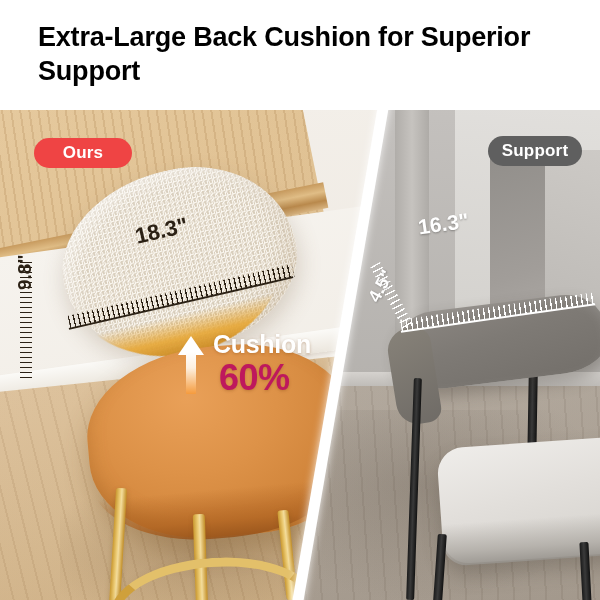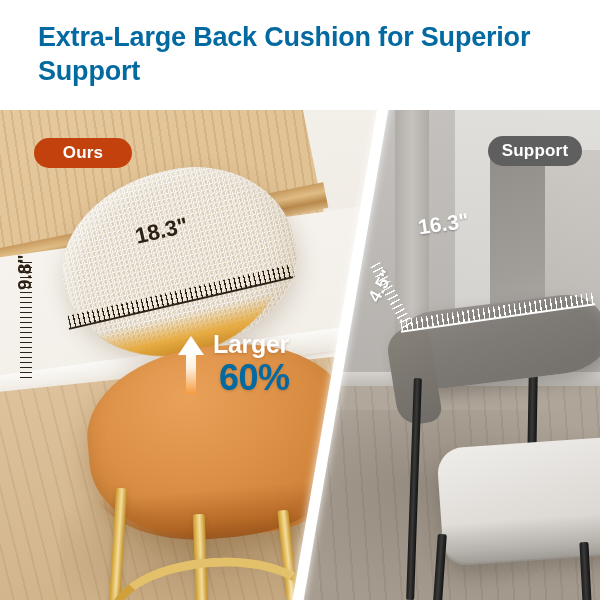--- a/index.html
+++ b/index.html
@@ -32,21 +32,21 @@
   }
   .headline {
     position: absolute;
     left: 38px;
     top: 20px;
     width: 520px;
     font-size: 27px;
     line-height: 1.26;
     font-weight: bold;
     letter-spacing: -0.2px;
-    color: #0369a1;
+    color: #000000;
   }
 
   
   .stage {
     position: absolute;
     left: 0; top: 110px;
     width: 600px;
     height: 490px;
     overflow: hidden;
     background: #d9d6d2;
@@ -314,21 +314,21 @@
     font-size: 17px;
     font-weight: bold;
     display: flex;
     align-items: center;
     justify-content: center;
     letter-spacing: 0.2px;
   }
   .badge-ours {
     left: 34px; top: 28px;
     width: 98px; height: 30px;
-    background: #c2410c;
+    background: #ef4444;
   }
   .badge-others {
     left: 488px; top: 26px;
     width: 94px; height: 30px;
     background: #5f5f5f;
   }
 
   
   .measure {
     position: absolute;
@@ -431,21 +431,21 @@
   }
   .callout-text { line-height: 1.0; }
   .callout-larger {
     color: #ffffff;
     font-size: 25px;
     font-weight: bold;
     letter-spacing: -0.3px;
     text-shadow: 0 1px 3px rgba(130,70,20,0.35);
   }
   .callout-percent {
-    color: #0369a1;
+    color: #be185d;
     font-size: 36px;
     font-weight: bold;
     letter-spacing: -0.5px;
     margin-top: 3px;
     margin-left: 6px;
     text-shadow: 0 1px 3px rgba(130,70,20,0.35);
   }
 </style>
 </head>
 <body>
@@ -515,19 +515,19 @@
 
     <div class="ruler ruler-light ruler-v-right"></div>
     <div class="measure m-light m-45">4.5"</div>
 
     <div class="callout">
       <div class="callout-arrow">
         <div class="head"></div>
         <div class="shaft"></div>
       </div>
       <div class="callout-text">
-        <div class="callout-larger">Larger</div>
+        <div class="callout-larger">Cushion</div>
         <div class="callout-percent">60%</div>
       </div>
     </div>
 
   </div>
 </div>
 
 </body></html>

